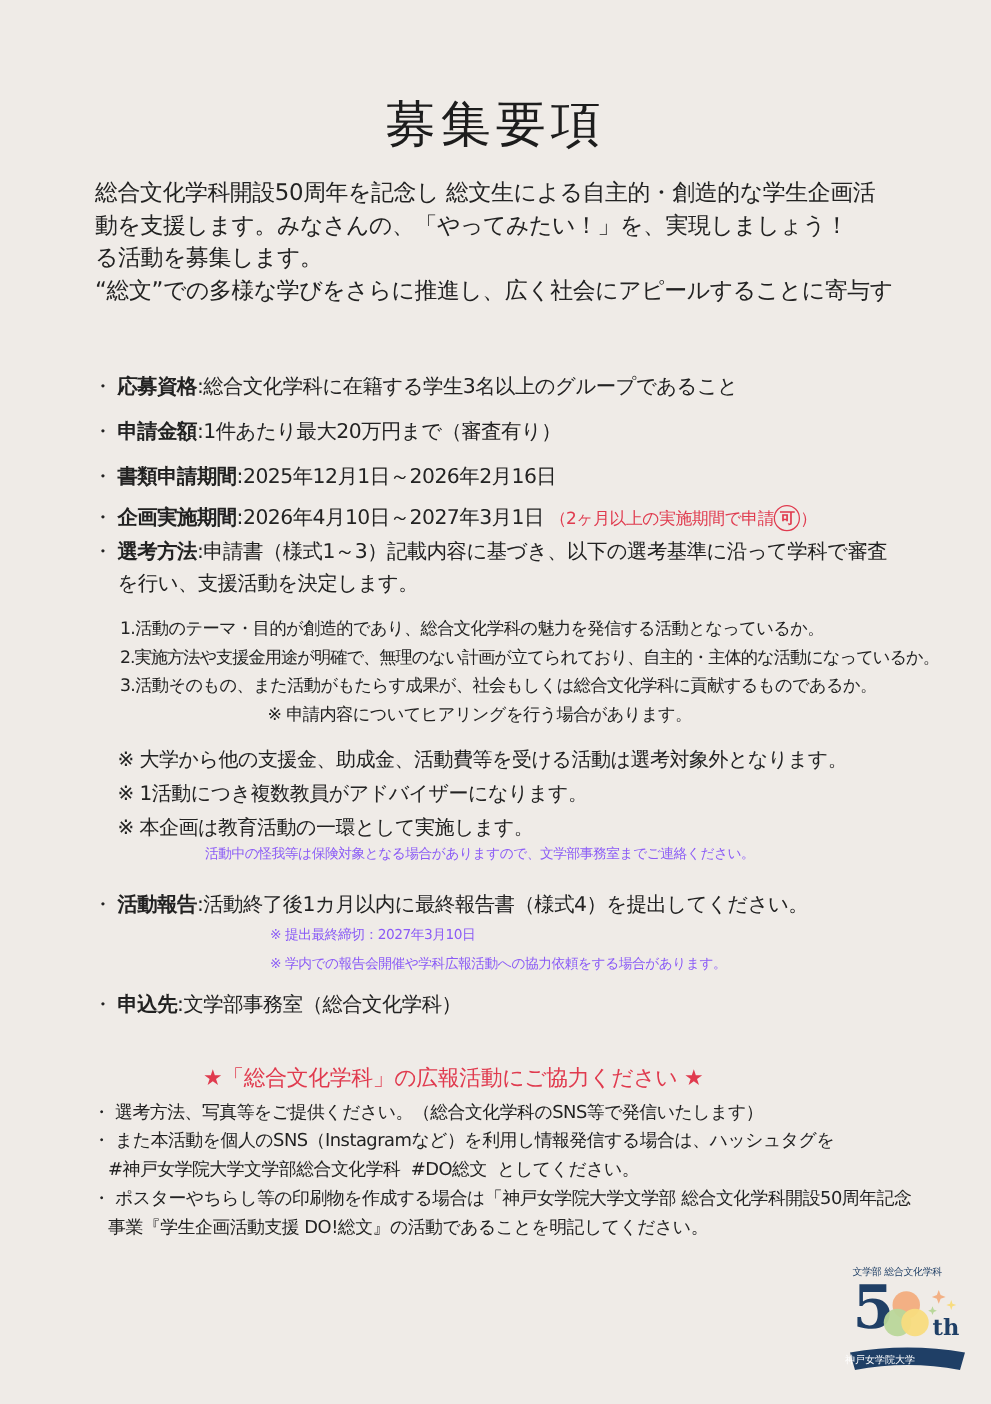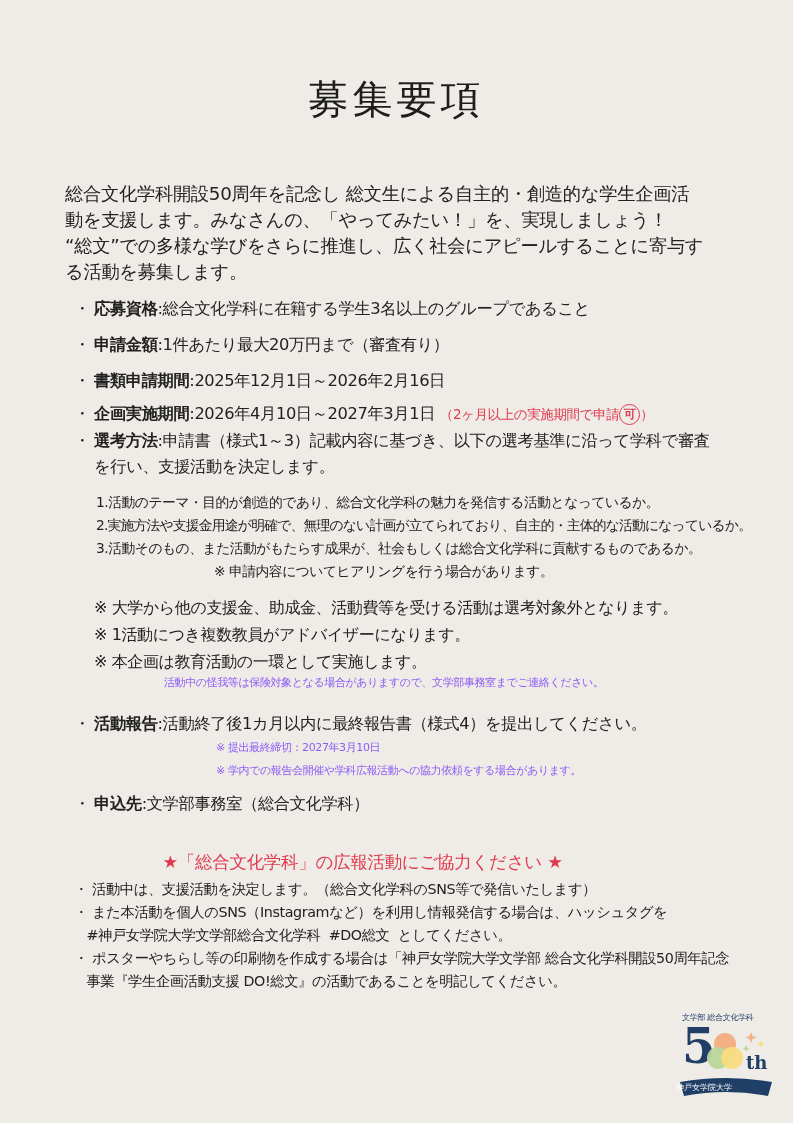--- a/index.html
+++ b/index.html
@@ -5,22 +5,22 @@
   html, body { margin: 0; padding: 0; }
   body {
     width: 793px; height: 1123px; background: #efebe7; position: relative; overflow: hidden;
     font-family: "DejaVu Sans", "Liberation Sans", sans-serif; color: #222;
   }
   .title {
     position: absolute; top: 72px; left: 0; width: 793px; text-align: center;
     font-family: "DejaVu Serif", "Liberation Serif", serif; font-size: 40px; letter-spacing: 4px; color: #1d1d1d;
   }
   .intro {
-    position: absolute; top: 142px; left: 65px; width: 690px;
-    font-size: 18.3px; line-height: 26px; color: #222; letter-spacing: -0.3px; margin-top: 39px;
+    position: absolute; top: 142px; left: 76px; width: 690px;
+    font-size: 18.3px; line-height: 26px; color: #222; letter-spacing: -0.3px;
   }
   .intro div { white-space: nowrap; }
   .item {
     position: absolute; left: 74px; font-size: 16.3px; color: #222; white-space: nowrap; letter-spacing: -0.4px;
   }
   .item .bullet { display: inline-block; width: 20px; }
   .item b { font-weight: bold; }
   .red { color: #e03a4e; }
   .kanemark {
     display: inline-block; width: 19px; height: 19px; border: 1.6px solid #e03a4e; border-radius: 50%;
@@ -37,22 +37,22 @@
   .logo { position: absolute; left: 676px; top: 1012px; width: 100px; height: 100px; }
 </style>
 </head>
 <body>
 
 <div class="title">募集要項</div>
 
 <div class="intro">
   <div>総合文化学科開設50周年を記念し 総文生による自主的・創造的な学生企画活</div>
   <div>動を支援します。みなさんの、「やってみたい！」を、実現しましょう！</div>
+  <div>る活動を募集します。</div>
   <div>“総文”での多様な学びをさらに推進し、広く社会にアピールすることに寄与す</div>
-  <div>る活動を募集します。</div>
 </div>
 
 <div class="item" style="top:298px">
   <span class="bullet">・</span><b>応募資格</b><span>:総合文化学科に在籍する学生3名以上のグループであること</span>
 </div>
 <div class="item" style="top:334px">
   <span class="bullet">・</span><b>申請金額</b><span>:1件あたり最大20万円まで（審査有り）</span>
 </div>
 <div class="item" style="top:370px">
   <span class="bullet">・</span><b>書類申請期間</b><span>:2025年12月1日～2026年2月16日</span>
@@ -80,21 +80,21 @@
   <span class="bullet">・</span><b>活動報告</b><span>:活動終了後1カ月以内に最終報告書（様式4）を提出してください。</span>
 </div>
 <div class="note-small" style="top:740px; left:216px">※  提出最終締切：2027年3月10日</div>
 <div class="note-small" style="top:763px; left:216px">※  学内での報告会開催や学科広報活動への協力依頼をする場合があります。</div>
 
 <div class="item" style="top:793px">
   <span class="bullet">・</span><b>申込先</b><span>:文学部事務室（総合文化学科）</span>
 </div>
 
 <div class="pr-head">★「総合文化学科」の広報活動にご協力ください ★</div>
-<div class="pr" style="top:880px">・ 活動中は、支援活動を決定します。（総合文化学科のSNS等で発信いたします）</div>
+<div class="pr" style="top:880px">・ 選考方法、写真等をご提供ください。（総合文化学科のSNS等で発信いたします）</div>
 <div class="pr" style="top:903px">・ また本活動を個人のSNS（Instagramなど）を利用し情報発信する場合は、ハッシュタグを</div>
 <div class="pr" style="top:926px; white-space:pre">   #神戸女学院大学文学部総合文化学科  #DO総文  としてください。</div>
 <div class="pr" style="top:949px">・ ポスターやちらし等の印刷物を作成する場合は「神戸女学院大学文学部 総合文化学科開設50周年記念</div>
 <div class="pr" style="top:972px; white-space:pre">   事業『学生企画活動支援 DO!総文』の活動であることを明記してください。</div>
 
 <div class="logo">
   <div style="position:absolute; top:0; left:6px; font-family:'DejaVu Serif',serif; font-size:8px; color:#1f3f66; white-space:nowrap; letter-spacing:-0.3px">文学部 総合文化学科</div>
   <div style="position:absolute; top:10px; left:6px; font-family:'DejaVu Serif',serif; font-size:48px; font-weight:bold; color:#1f3f66; line-height:48px">5</div>
   <svg width="100" height="100" style="position:absolute;left:0;top:0">
     <circle cx="49" cy="32" r="11" fill="#f3b084"></circle>

